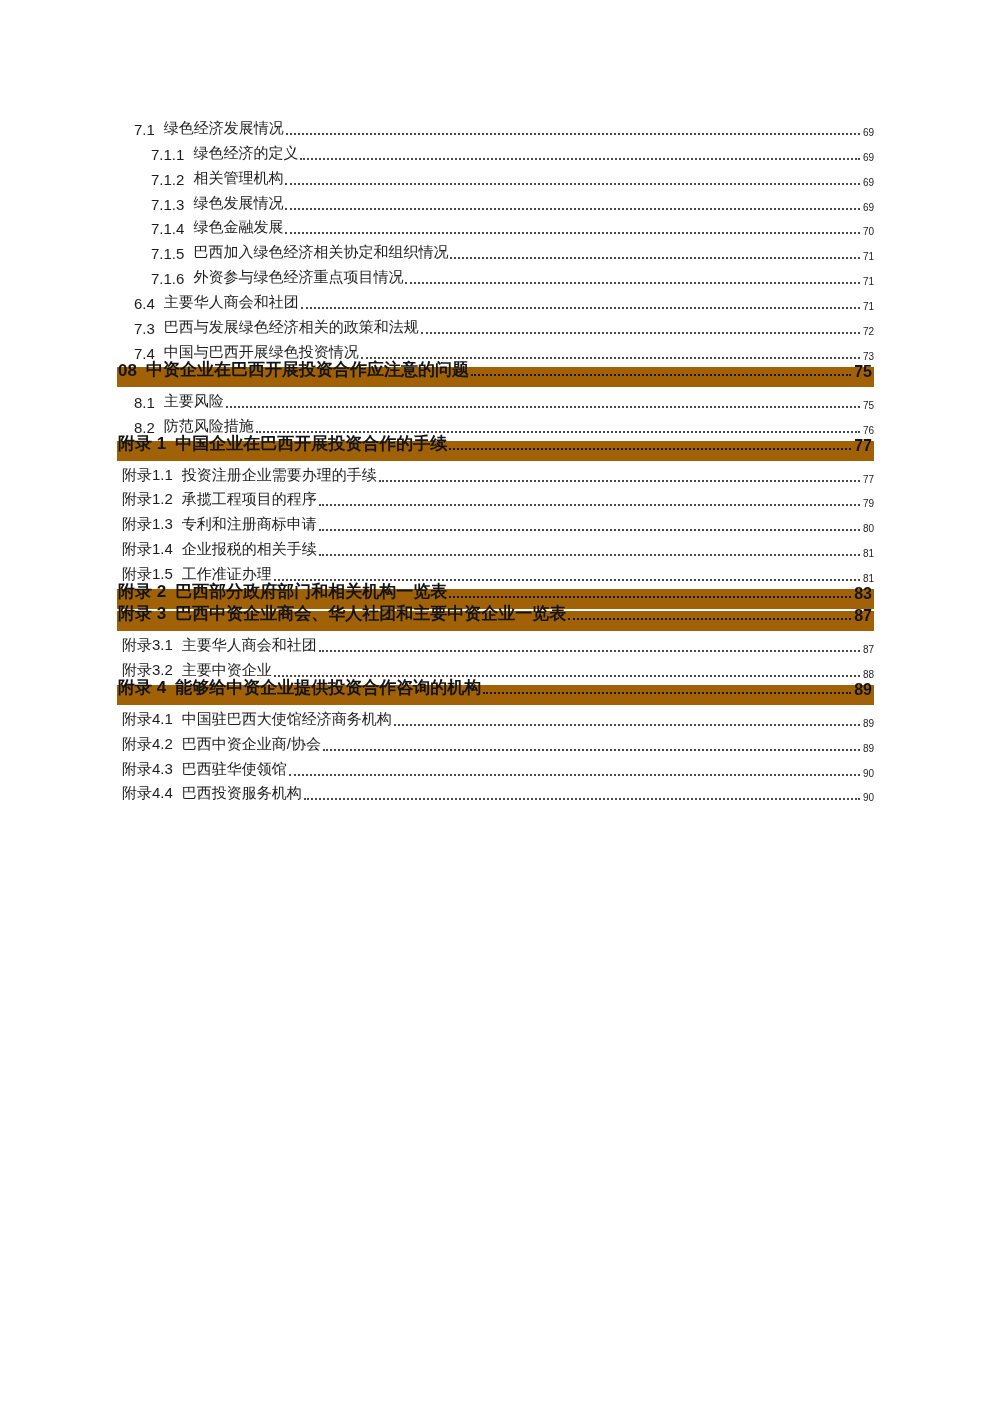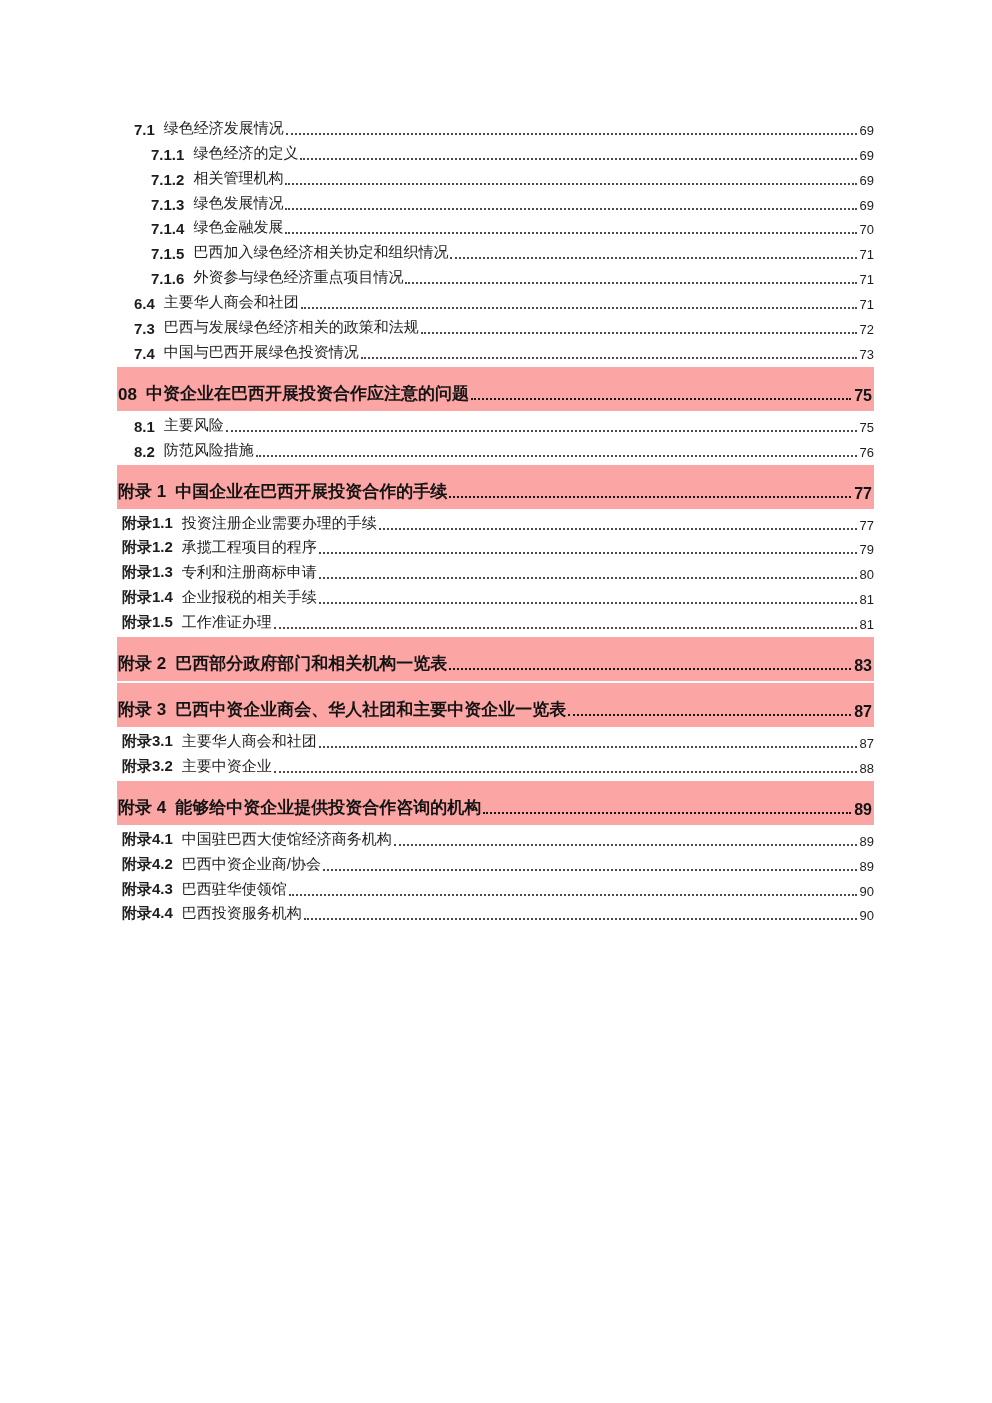--- a/index.html
+++ b/index.html
@@ -31,43 +31,43 @@
   .lvl-sub1, .lvl-sub2, .lvl-appendix {
     height: 24.9px;
     padding-bottom: 3px;
     font-size: 15px;
   }
   .lvl-sub1    { padding-left: 17px; }
   .lvl-sub2    { padding-left: 34px; }
   .lvl-appendix{ padding-left: 5px; justify-content: space-between;  }
   
   .lvl-header {
-    height: 44px;
+    height: 20px;
     margin: 2px 0;
     padding: 0 2px 6px 1px;
-    background: #fca5a5;
+    background: #a16207;
     font-weight: bold;
     font-size: 17px;
     color: #141414;
   }
-  .num   { margin-right: 9px; font-weight: bold; }
+  .num   { margin-right: 9px; }
   .num:empty { margin-right: 0; }
   .title { }
   .leader {
     flex: 1 1 auto;
     min-width: 12px;
     border-bottom: 2px dotted #4a4a4a;
     margin: 0 3px 3px 2px;
   }
   .lvl-header .leader {
     border-bottom: 2.5px dotted #161616;
     margin-bottom: 5px;
   }
   .pagenum {
-    font-size: 13px;
+    font-size: 10px;
     text-align: right;
   }
   .lvl-header .pagenum {
     font-size: 16px;
     font-weight: bold;
   }
 </style>
 </head>
 <body>
 

